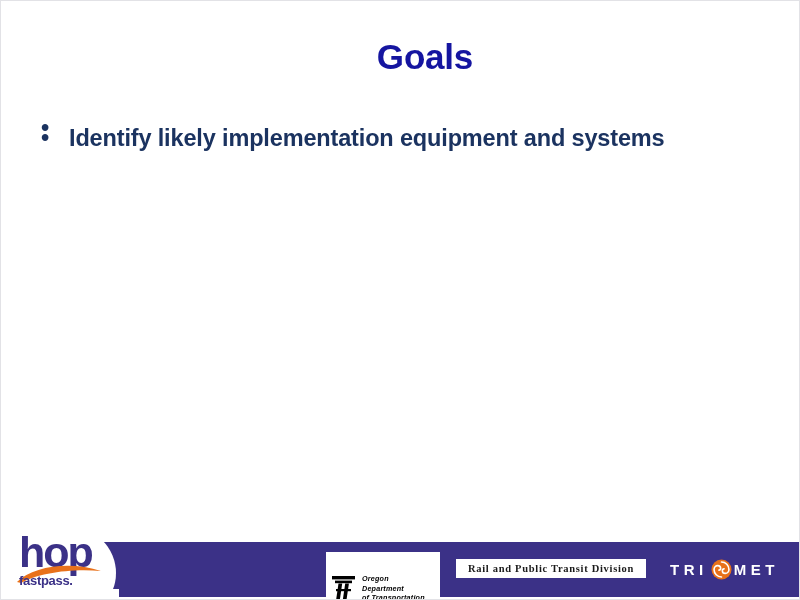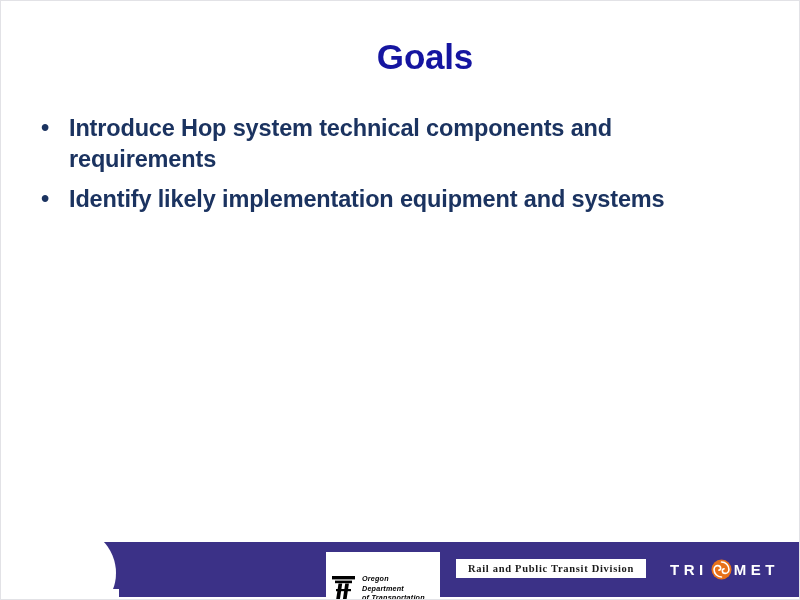--- a/index.html
+++ b/index.html
@@ -211,33 +211,41 @@
 </head>
 <body>
 
 <div class="slide">
 
   <div class="slide-title">Goals</div>
 
   <ul class="body-list">
     <li class="bullet-item">
       <span class="bullet-marker">•</span>
-      <span>Introduce Hop system technical components and requirements</span>
     </li>
     <li class="bullet-item">
       <span class="bullet-marker">•</span>
       <span>Identify likely implementation equipment and systems</span>
     </li>
   </ul>
 
   <div class="footer">
     <div class="footer-bar"></div>
     <div class="footer-notch"></div>
     <div class="footer-notch-2"></div>
 
+    <div class="hop-logo">
+      <div class="hop-word">hop</div>
+      <div class="hop-swoosh">
+        <svg width="92" height="22" viewBox="0 0 92 22">
+          <path d="M2 20 C 18 4, 56 -1, 86 9 C 58 6, 22 11, 6 21 Z" fill="#e8711a"></path>
+        </svg>
+      </div>
+      <div class="hop-fastpass">fastpass.</div>
+    </div>
 
     <div class="odot-box">
       <svg class="odot-mark" viewBox="0 0 30 28">
         <rect x="3" y="2" width="23" height="3.4" fill="#000"></rect>
         <rect x="6" y="6.6" width="17" height="2.6" fill="#000"></rect>
         <path d="M9.5 9.6 L13.2 9.6 L10.8 26 L7.1 26 Z" fill="#000"></path>
         <path d="M16.2 9.6 L19.9 9.6 L17.5 26 L13.8 26 Z" fill="#000"></path>
         <rect x="7" y="15" width="15" height="2.2" fill="#000"></rect>
       </svg>
       <div class="odot-text">

